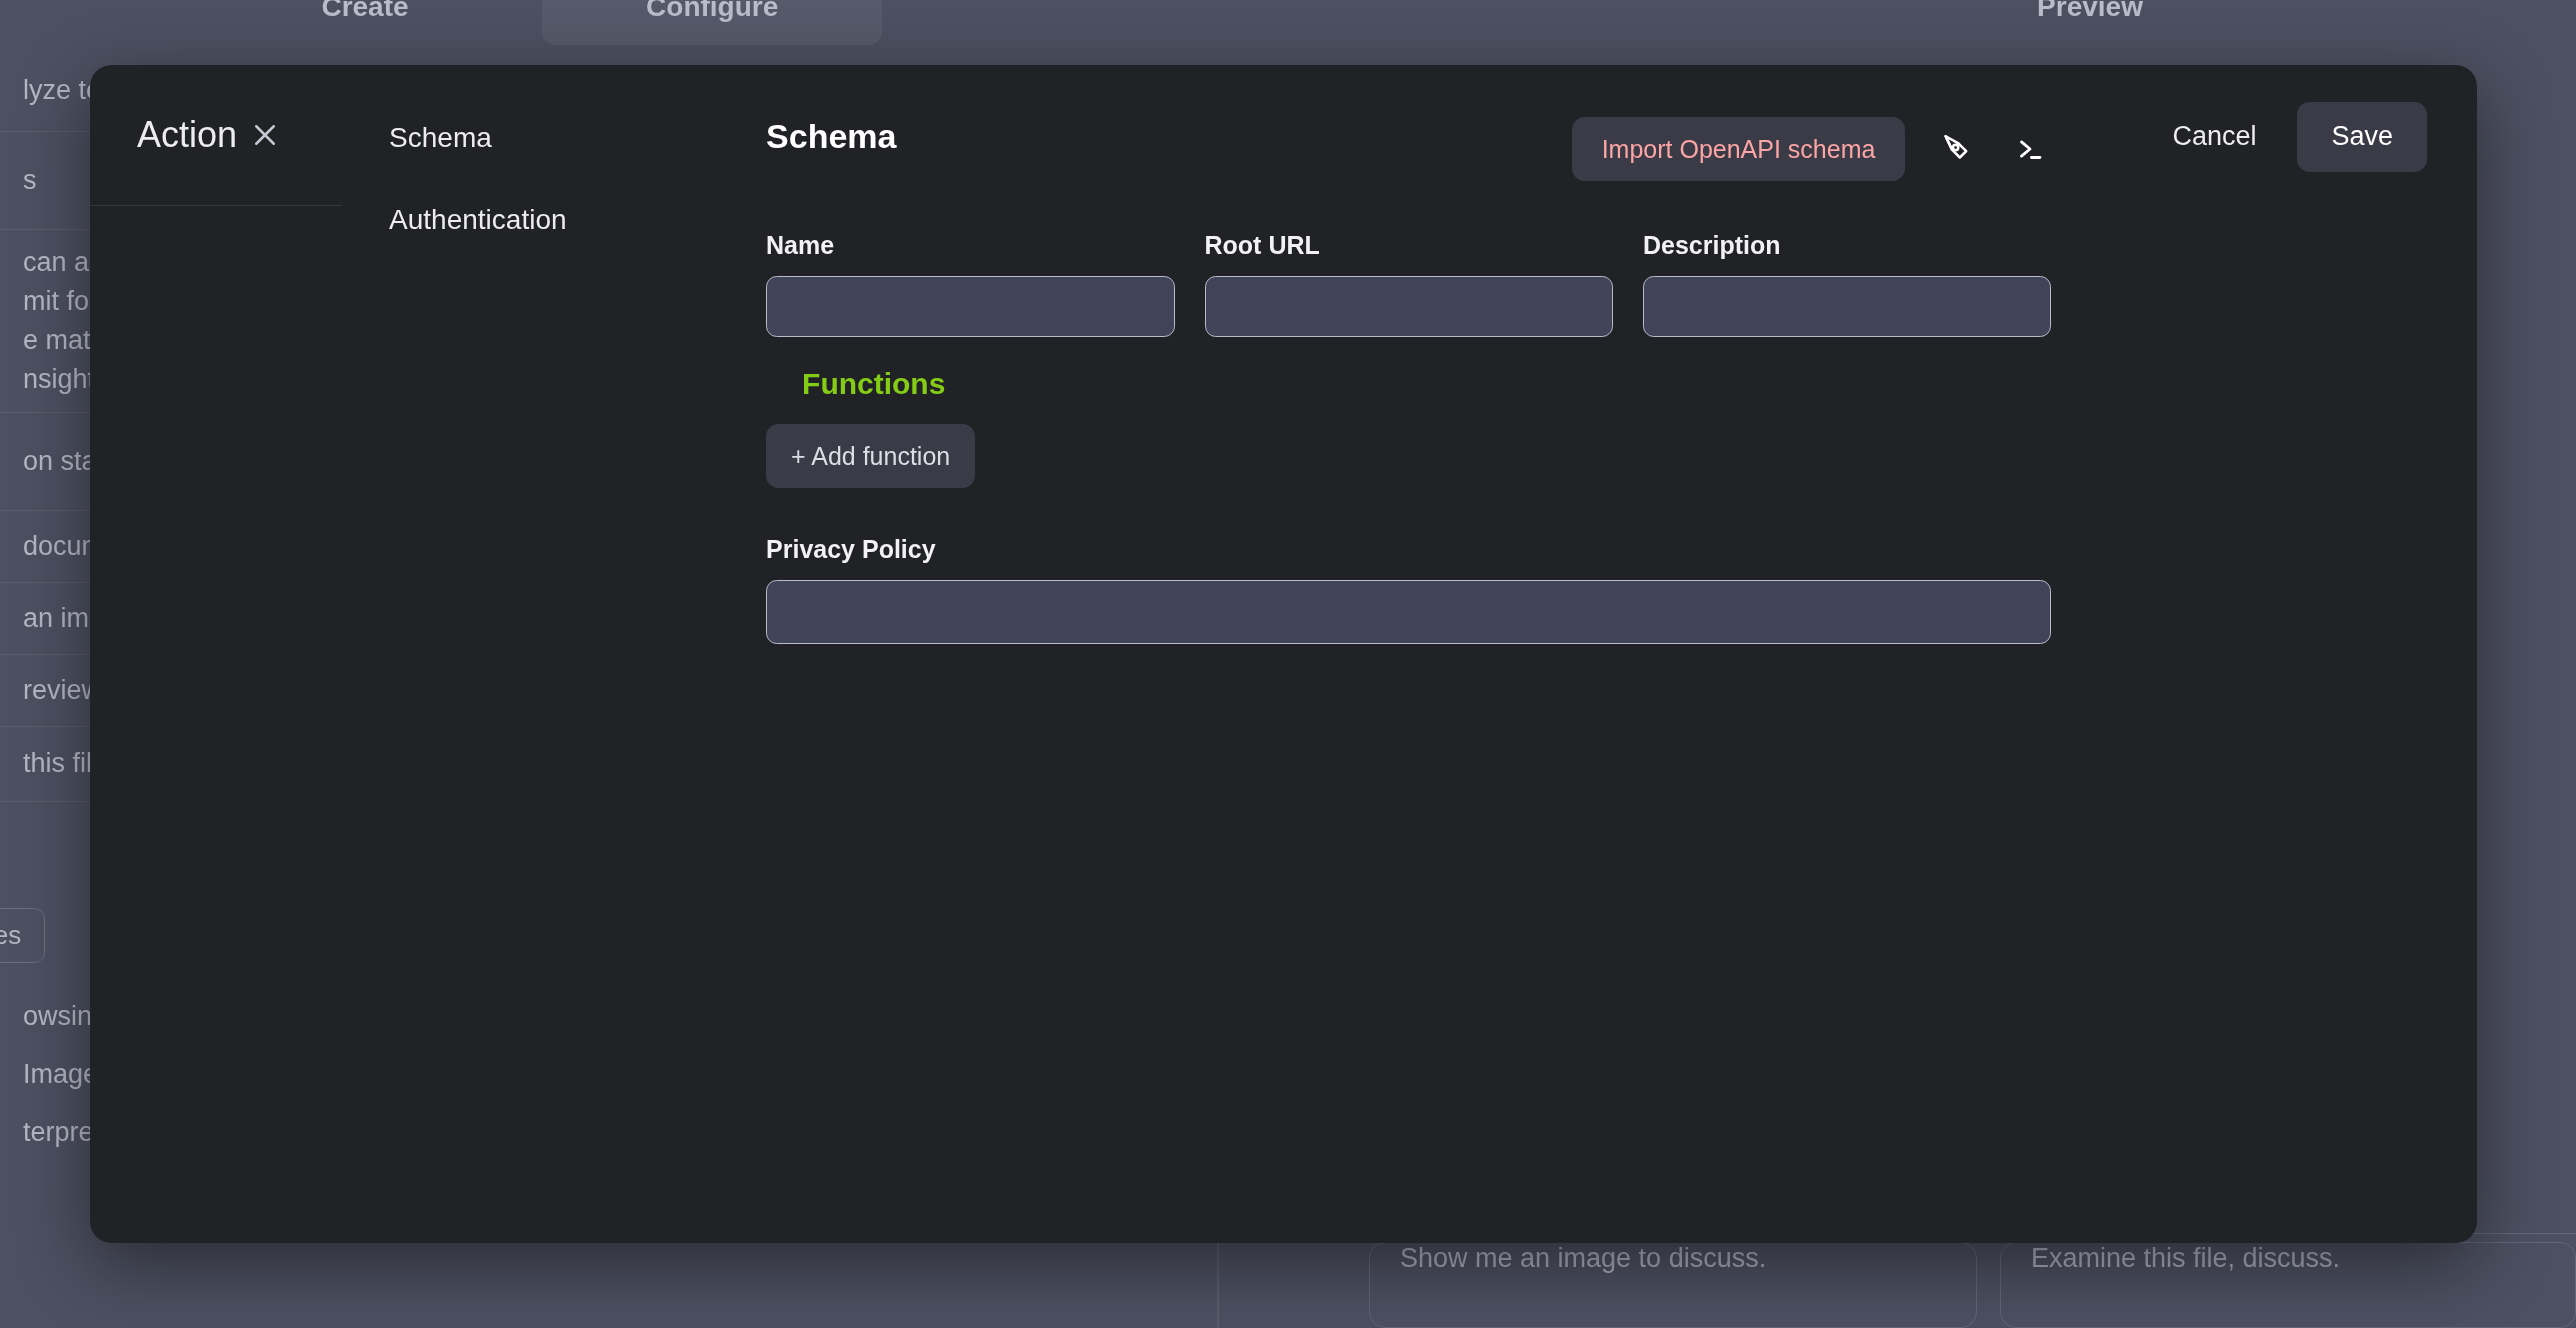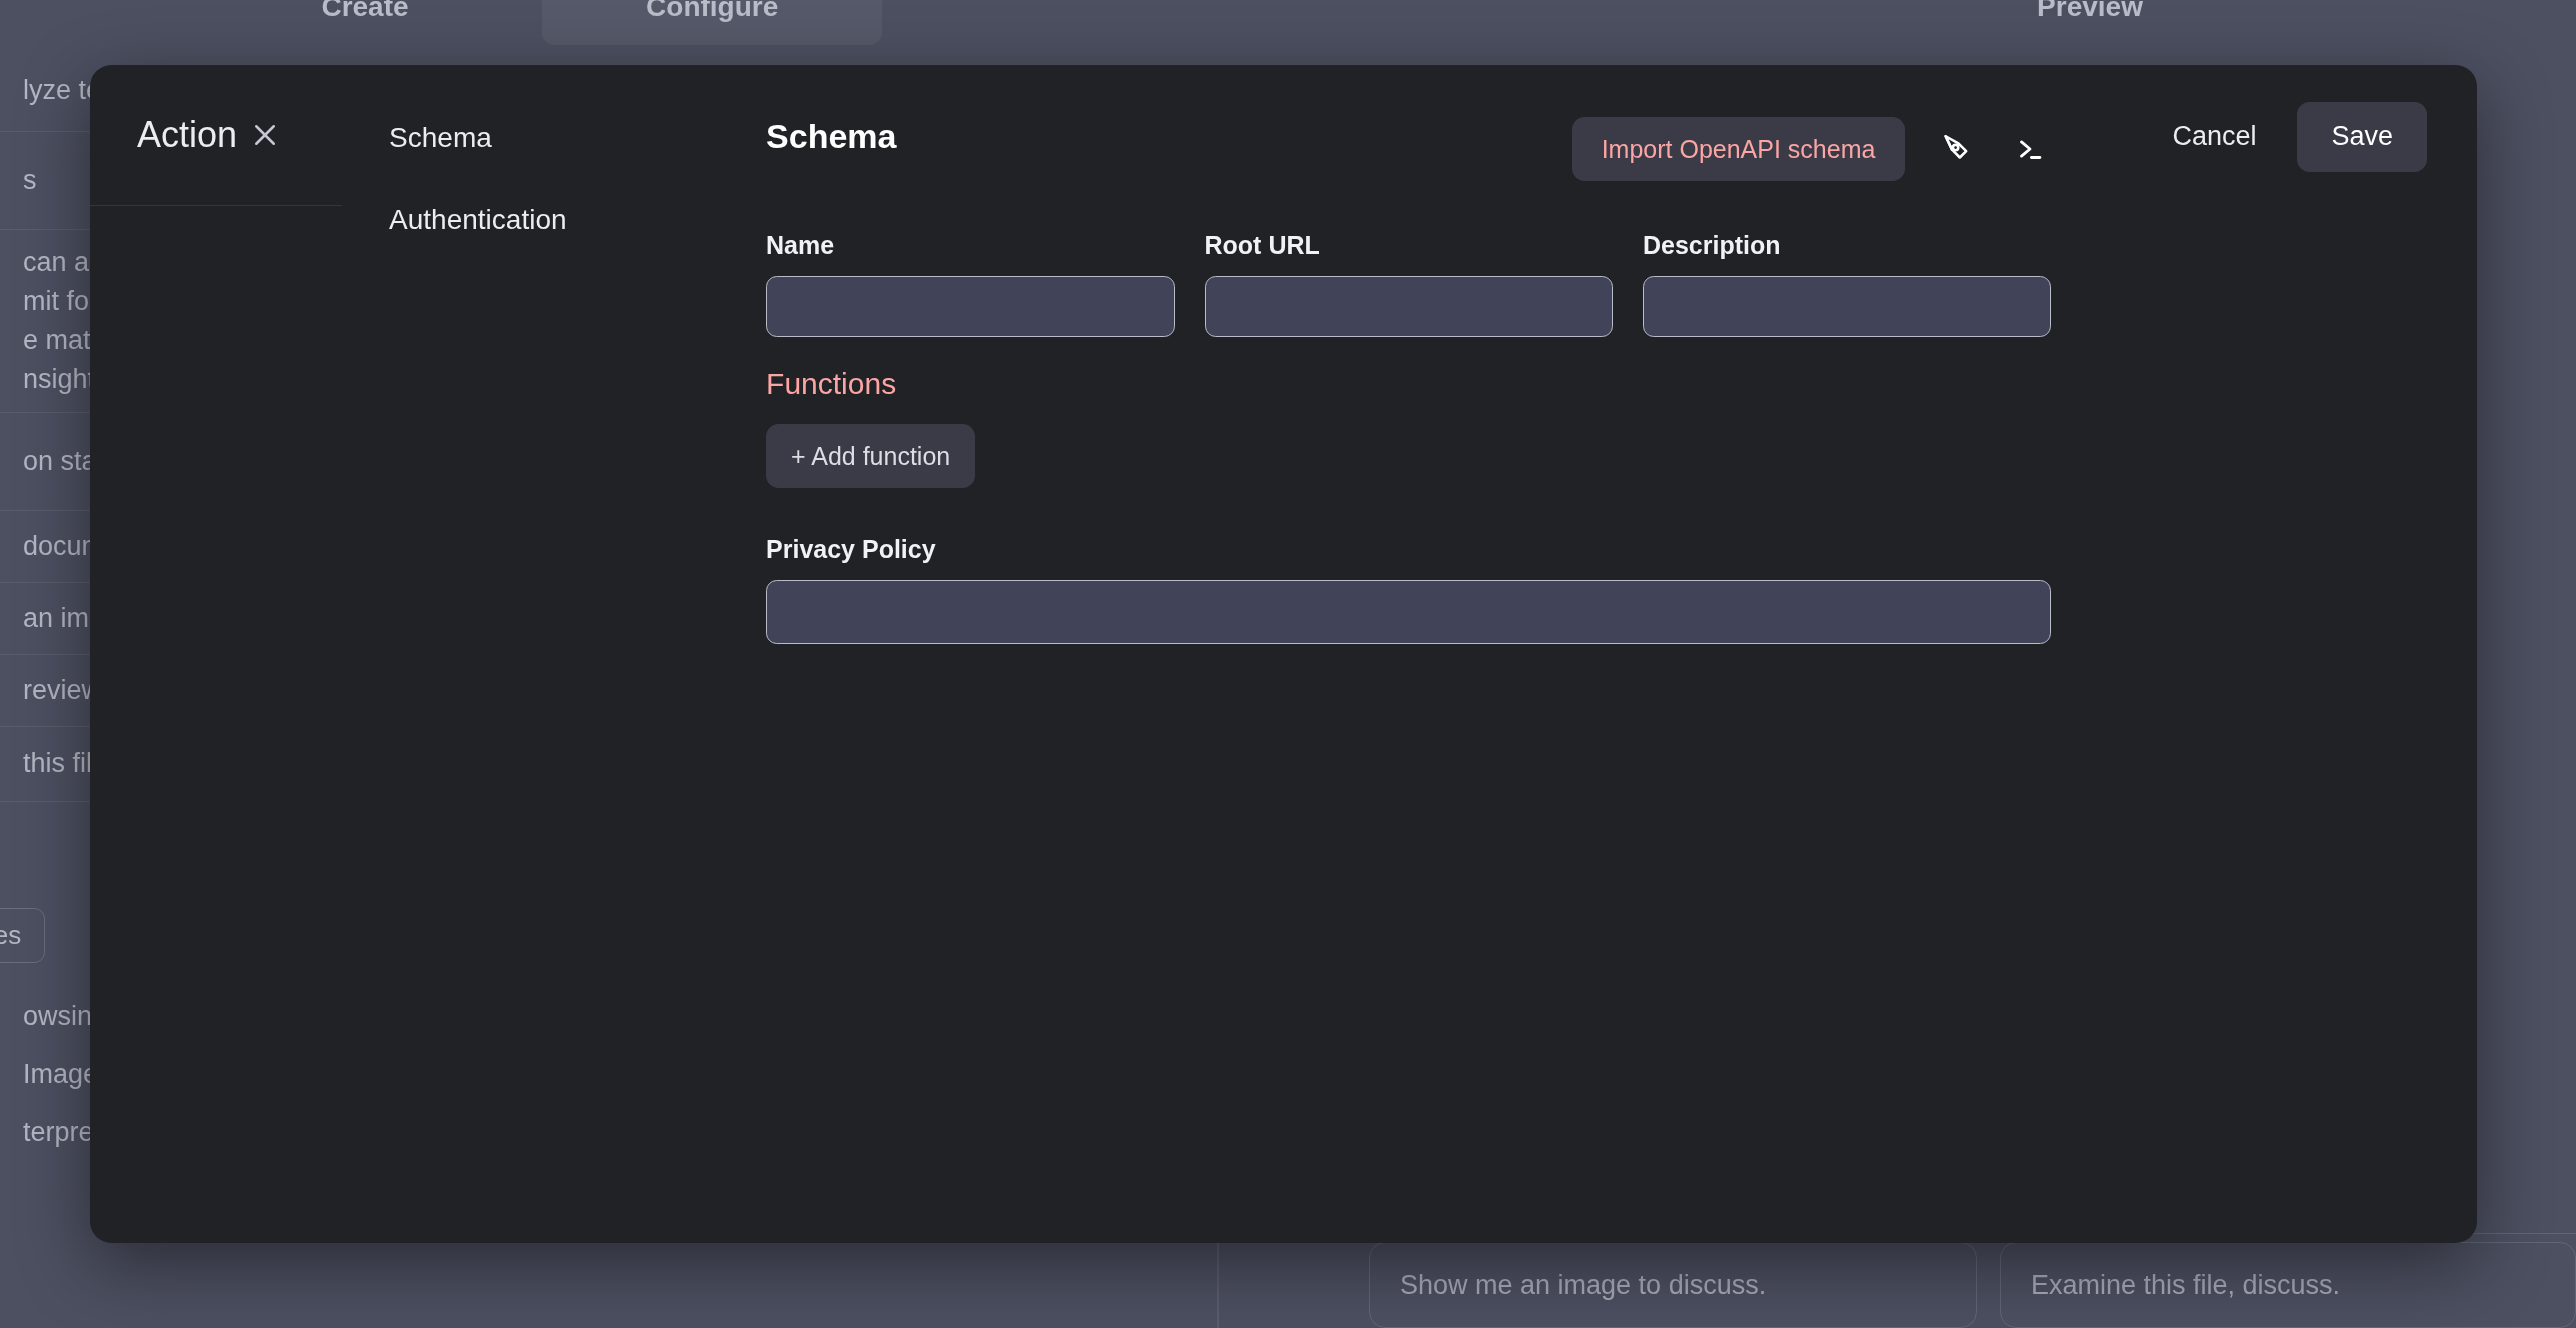--- a/index.html
+++ b/index.html
@@ -59,21 +59,21 @@
     border: 0.9px solid #8a8d9a; color: #b4b7c4;
     font-size: 18px; display: flex; align-items: center; justify-content: center;
   }
   .bg-divider-v { position: absolute; left: 1217px; top: 1190px; bottom: 0; width: 1.8px; background: #5a5d6d; }
   .prompt-row {
     position: absolute; bottom: 0; left: 1369px; right: 0;
     display: flex; gap: 23px; padding-bottom: 0;
   }
   .prompt-chip {
     height: 86px; border: 0.9px solid #63667a; border-radius: 16px;
-    display: flex; align-items: center; padding: 0 30px;
+    display: flex; padding: 0 30px;
     color: #a8abb9; font-size: 27px; white-space: nowrap;
   }
   .prompt-chip.one { width: 662px; }
   .prompt-chip.two { width: 627px; }
   .prompt-strip {
     position: absolute; left: 1369px; right: 0; bottom: 86px; height: 9px;
     border-top: 0.9px solid #63667a;
   }
 
   
@@ -144,21 +144,21 @@
   }
   .field-input {
     width: 100%; height: 61px;
     background: #414458; border: 0.9px solid #b9bcc9; border-radius: 10.7px;
     color: #ffffff; font-size: 25px; padding: 0 18px;
     font-family: "Liberation Sans", sans-serif;
     outline: none;
   }
   .field-input::placeholder { color: #a0a3b1; }
 
-  .block-title { color: #fca5a5; font-size: 30px; font-weight: 400; margin-bottom: 23px; }
+  .block-title { color: #84cc16; font-size: 30px; font-weight: 700; margin-bottom: 23px; margin-left: 36px; }
   .add-fn-btn {
     background: #3a3b47; border: none; border-radius: 12.5px;
     color: #dcdde5; font-size: 25px; height: 64px; padding: 0 25px;
     cursor: pointer; font-family: "Liberation Sans", sans-serif;
   }
   .functions-block { margin-bottom: 47px; }
   .privacy-label {
     display: block; color: #f2f2f5; font-size: 25px; font-weight: 700; margin-bottom: 16px;
   }
   .privacy-input {

